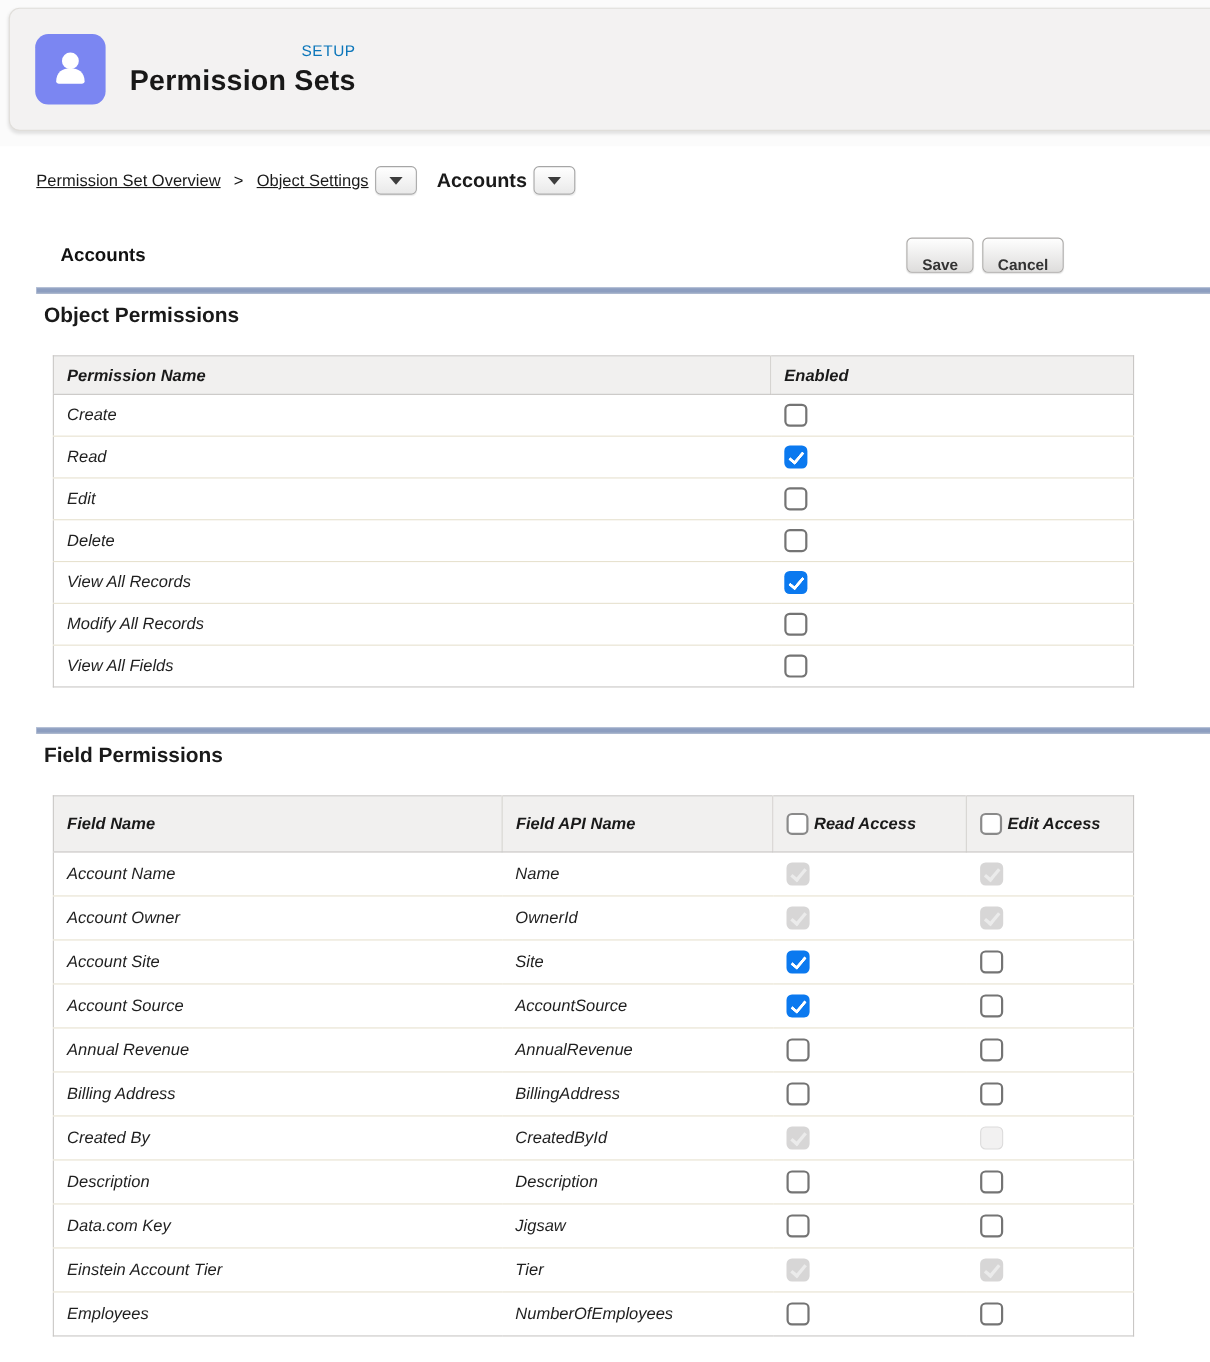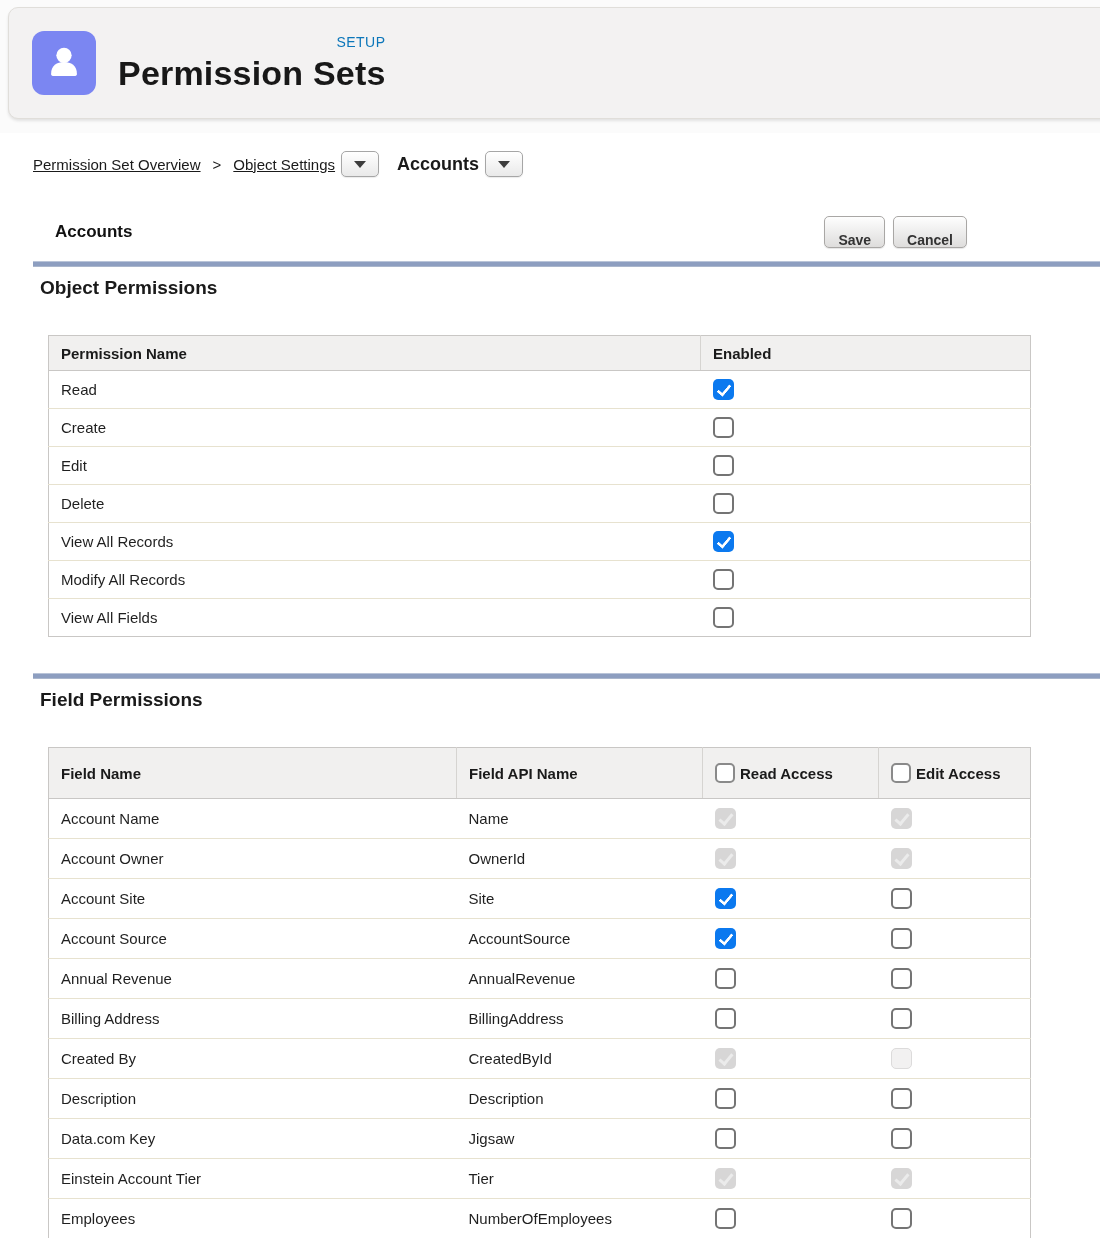--- a/index.html
+++ b/index.html
@@ -16,21 +16,21 @@
     background:#f3f2f2;border:1px solid #e0deda;border-radius:10px;
     box-shadow:0 2px 3px rgba(0,0,0,.10);
     display:flex;align-items:center;box-sizing:border-box;padding-left:23px;
   }
   .obj-icon{
     width:64px;height:64px;border-radius:12px;background:#7b86f2;
     display:flex;align-items:center;justify-content:center;flex:0 0 auto;
   }
   .header-text{margin-left:22px;}
   .eyebrow{font-size:14px;color:#0b76ba;letter-spacing:.5px;margin-bottom:4px;}
-  .page-header-title{font-size:34px;font-weight:bold;color:#181818;letter-spacing:.2px;}
+  .page-header-title{font-size:26px;font-weight:bold;color:#181818;letter-spacing:.2px;}
   
   .breadcrumb{
     margin:18px 0 0 33px;display:flex;align-items:center;font-size:15px;color:#1a1a1a;
   }
   .crumb-link{text-decoration:underline;color:#1a1a1a;cursor:pointer;}
   .crumb-sep{margin:0 12px;}
   .crumb-current{font-size:18px;font-weight:bold;margin-left:18px;}
   .dd-btn{
     width:36px;height:24px;margin-left:6px;border:1px solid #a6a6a6;border-radius:5px;
     background:linear-gradient(#ffffff,#e9e9e9);
@@ -57,22 +57,22 @@
   
   .section-bar{
     margin-left:33px;width:1067px;height:6px;background:#8d9ec0;
     border-top:1px solid #b9c4d8;border-bottom:1px solid #aab6cc;box-sizing:border-box;
   }
   .bar1{margin-top:14px;}
   .bar2{margin-top:36px;}
   .perm-heading{margin:10px 0 0 40px;font-size:19px;font-weight:bold;color:#1a1a1a;}
   
   table.perm-table{
-    margin:36px 0 0 48px;width:982px;border-collapse:collapse;table-layout:fixed;
-    border:1px solid #c9c7c5;font-size:15px;
+    margin:24px 0 0 48px;width:982px;border-collapse:collapse;table-layout:fixed;
+    border:1px solid #c9c7c5;font-size:15px;font-style:italic;
   }
   table.perm-table th{
     background:#f1f0ef;text-align:left;font-weight:bold;color:#1a1a1a;
     padding:0 0 0 12px;border-bottom:1px solid #c9c7c5;font-size:15px;
   }
   table.perm-table th:not(:last-child){border-right:1px solid #d6d4d1;}
   #object-table th{height:34px;}
   #field-table th{height:50px;}
   table.perm-table td{padding:0 0 0 12px;}
   #object-table tbody tr{height:38px;}
@@ -147,26 +147,26 @@
       <col style="width:330px">
     </colgroup>
   <thead>
     <tr>
       <th>Permission Name</th>
       <th>Enabled</th>
     </tr>
   </thead>
   <tbody id="obj-rows">
       <tr>
+        <td>Create</td>
+        <td><span class="cb unchecked"></span></td>
+      </tr>
+      <tr>
         <td>Read</td>
         <td><span class="cb checked"></span></td>
-      </tr>
-      <tr>
-        <td>Create</td>
-        <td><span class="cb unchecked"></span></td>
       </tr>
       <tr>
         <td>Edit</td>
         <td><span class="cb unchecked"></span></td>
       </tr>
       <tr>
         <td>Delete</td>
         <td><span class="cb unchecked"></span></td>
       </tr>
       <tr>

